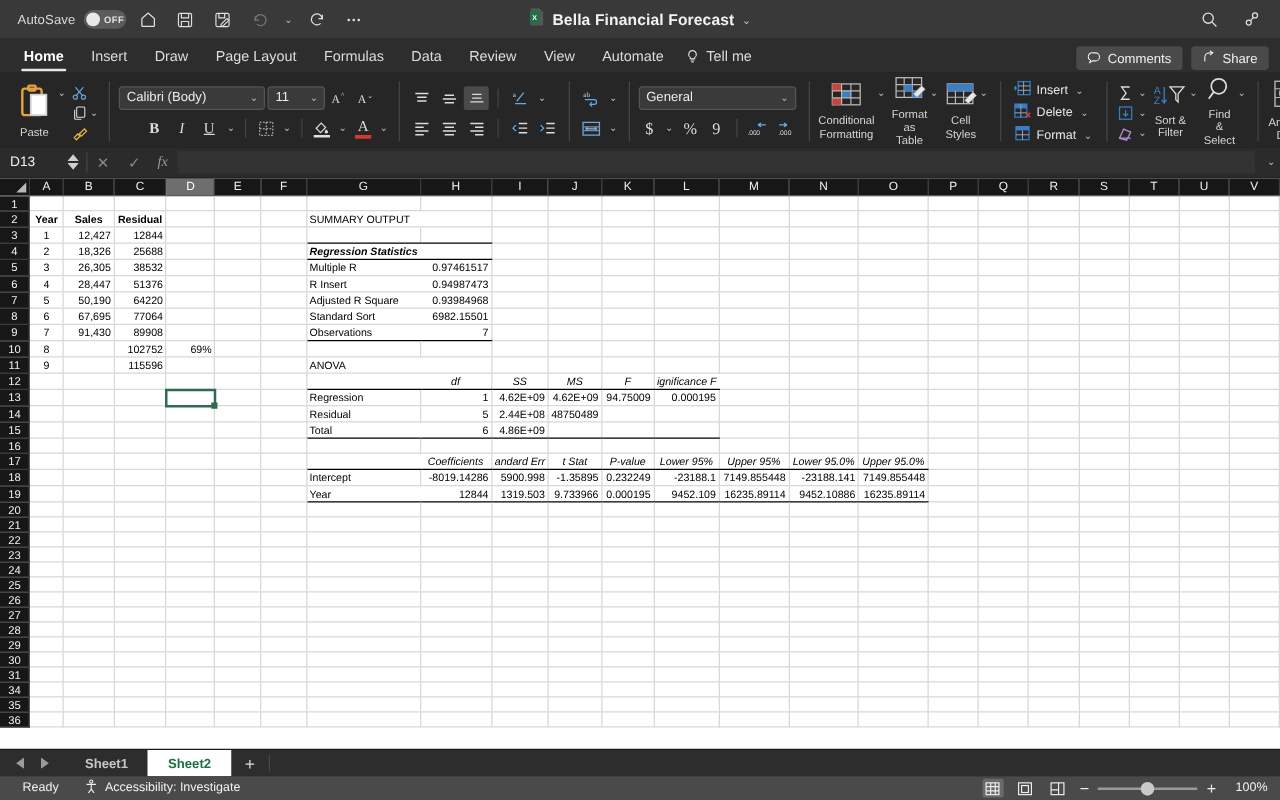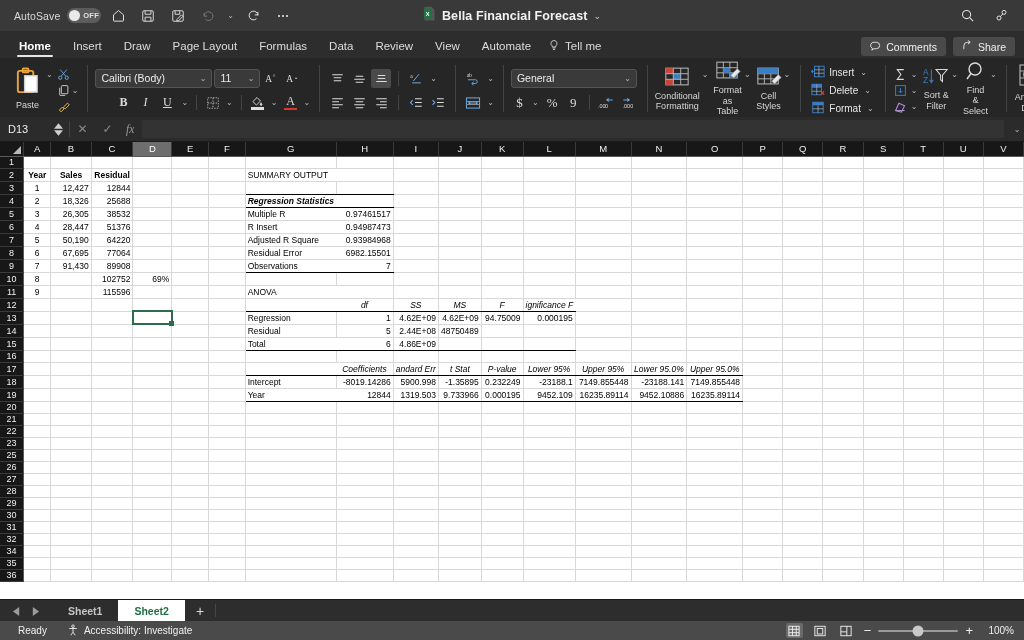--- a/index.html
+++ b/index.html
@@ -899,21 +899,21 @@
             <td class="cell" style="width:46px"></td>
           </tr>
           <tr>
             <td class="rowhdr">8</td>
             <td class="cell c" style="width:28px">6</td>
             <td class="cell r" style="width:42px">67,695</td>
             <td class="cell r" style="width:42px">77064</td>
             <td class="cell" style="width:42px"></td>
             <td class="cell" style="width:42px"></td>
             <td class="cell" style="width:42px"></td>
-            <td class="cell nb" style="width:54px">Residual Error</td>
+            <td class="cell nb" style="width:54px">Standard Sort</td>
             <td class="cell r" style="width:58px">6982.15501</td>
             <td class="cell" style="width:42px"></td>
             <td class="cell" style="width:42px"></td>
             <td class="cell" style="width:42px"></td>
             <td class="cell" style="width:42px"></td>
             <td class="cell" style="width:56px"></td>
             <td class="cell" style="width:56px"></td>
             <td class="cell" style="width:56px"></td>
             <td class="cell" style="width:46px"></td>
             <td class="cell" style="width:46px"></td>
@@ -1292,20 +1292,45 @@
             <td class="cell" style="width:56px"></td>
             <td class="cell" style="width:46px"></td>
             <td class="cell" style="width:46px"></td>
             <td class="cell" style="width:46px"></td>
             <td class="cell" style="width:46px"></td>
             <td class="cell" style="width:46px"></td>
             <td class="cell" style="width:46px"></td>
             <td class="cell" style="width:46px"></td>
           </tr>
           <tr>
+            <td class="rowhdr">24</td>
+            <td class="cell" style="width:28px"></td>
+            <td class="cell" style="width:42px"></td>
+            <td class="cell" style="width:42px"></td>
+            <td class="cell" style="width:42px"></td>
+            <td class="cell" style="width:42px"></td>
+            <td class="cell" style="width:42px"></td>
+            <td class="cell" style="width:54px"></td>
+            <td class="cell" style="width:58px"></td>
+            <td class="cell" style="width:42px"></td>
+            <td class="cell" style="width:42px"></td>
+            <td class="cell" style="width:42px"></td>
+            <td class="cell" style="width:42px"></td>
+            <td class="cell" style="width:56px"></td>
+            <td class="cell" style="width:56px"></td>
+            <td class="cell" style="width:56px"></td>
+            <td class="cell" style="width:46px"></td>
+            <td class="cell" style="width:46px"></td>
+            <td class="cell" style="width:46px"></td>
+            <td class="cell" style="width:46px"></td>
+            <td class="cell" style="width:46px"></td>
+            <td class="cell" style="width:46px"></td>
+            <td class="cell" style="width:46px"></td>
+          </tr>
+          <tr>
             <td class="rowhdr">25</td>
             <td class="cell" style="width:28px"></td>
             <td class="cell" style="width:42px"></td>
             <td class="cell" style="width:42px"></td>
             <td class="cell" style="width:42px"></td>
             <td class="cell" style="width:42px"></td>
             <td class="cell" style="width:42px"></td>
             <td class="cell" style="width:54px"></td>
             <td class="cell" style="width:58px"></td>
             <td class="cell" style="width:42px"></td>
@@ -1443,45 +1468,20 @@
             <td class="cell" style="width:46px"></td>
             <td class="cell" style="width:46px"></td>
             <td class="cell" style="width:46px"></td>
             <td class="cell" style="width:46px"></td>
             <td class="cell" style="width:46px"></td>
             <td class="cell" style="width:46px"></td>
             <td class="cell" style="width:46px"></td>
           </tr>
           <tr>
             <td class="rowhdr">31</td>
-            <td class="cell" style="width:28px"></td>
-            <td class="cell" style="width:42px"></td>
-            <td class="cell" style="width:42px"></td>
-            <td class="cell" style="width:42px"></td>
-            <td class="cell" style="width:42px"></td>
-            <td class="cell" style="width:42px"></td>
-            <td class="cell" style="width:54px"></td>
-            <td class="cell" style="width:58px"></td>
-            <td class="cell" style="width:42px"></td>
-            <td class="cell" style="width:42px"></td>
-            <td class="cell" style="width:42px"></td>
-            <td class="cell" style="width:42px"></td>
-            <td class="cell" style="width:56px"></td>
-            <td class="cell" style="width:56px"></td>
-            <td class="cell" style="width:56px"></td>
-            <td class="cell" style="width:46px"></td>
-            <td class="cell" style="width:46px"></td>
-            <td class="cell" style="width:46px"></td>
-            <td class="cell" style="width:46px"></td>
-            <td class="cell" style="width:46px"></td>
-            <td class="cell" style="width:46px"></td>
-            <td class="cell" style="width:46px"></td>
-          </tr>
-          <tr>
-            <td class="rowhdr">32</td>
             <td class="cell" style="width:28px"></td>
             <td class="cell" style="width:42px"></td>
             <td class="cell" style="width:42px"></td>
             <td class="cell" style="width:42px"></td>
             <td class="cell" style="width:42px"></td>
             <td class="cell" style="width:42px"></td>
             <td class="cell" style="width:54px"></td>
             <td class="cell" style="width:58px"></td>
             <td class="cell" style="width:42px"></td>
             <td class="cell" style="width:42px"></td>

